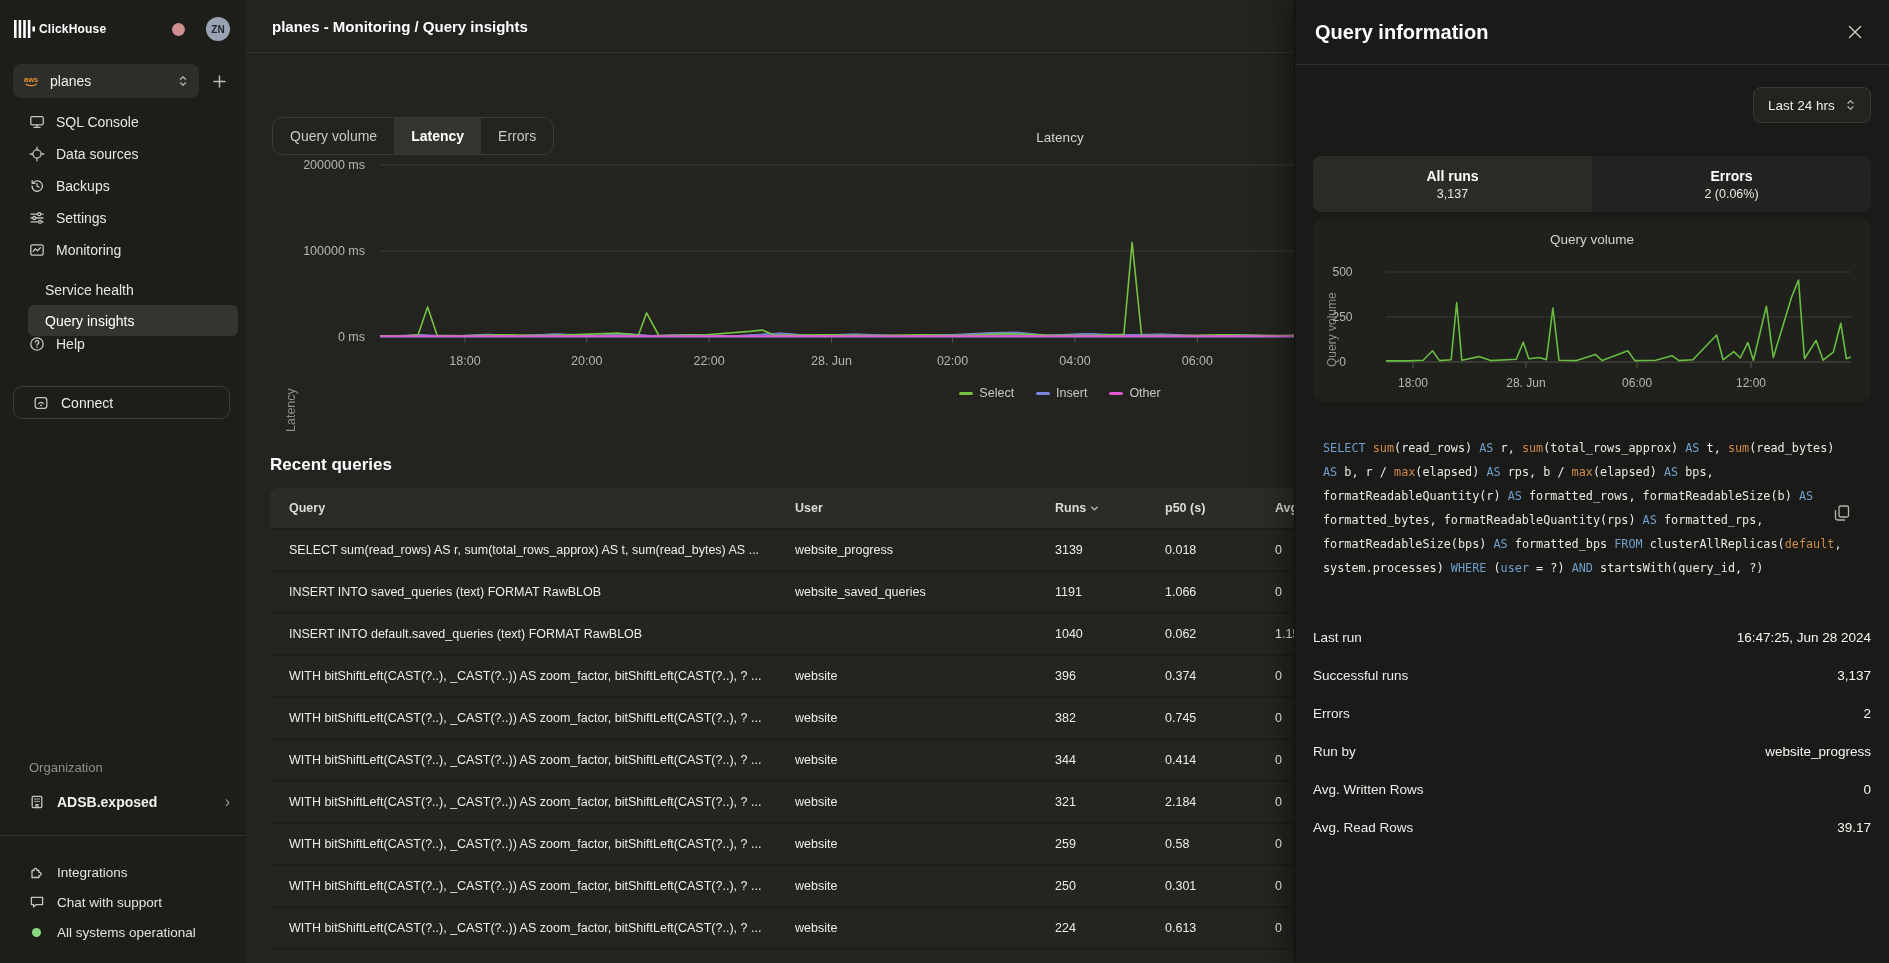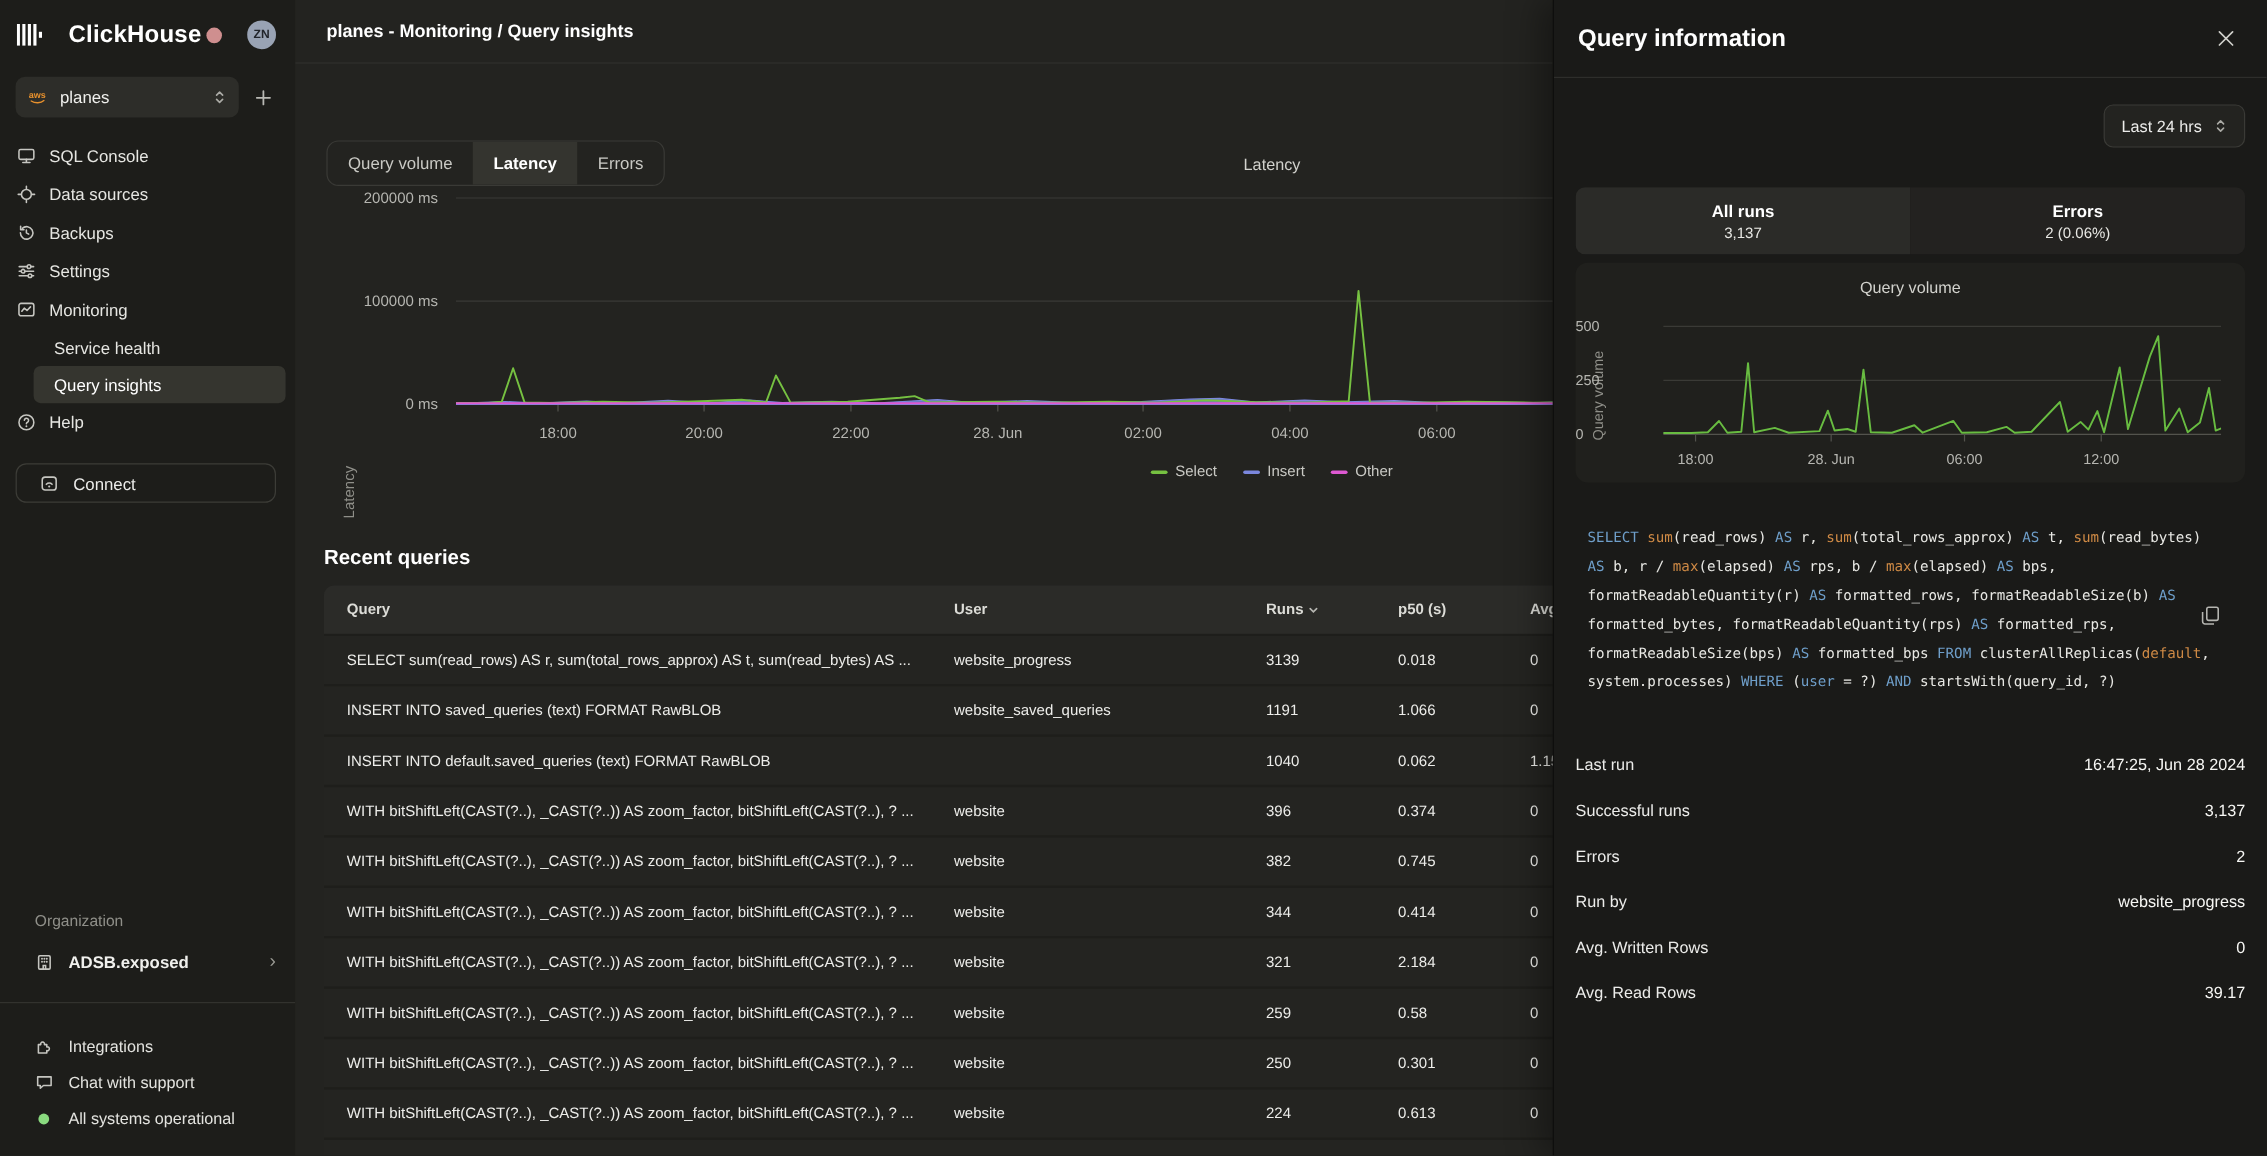--- a/index.html
+++ b/index.html
@@ -5,32 +5,32 @@
   html,body{margin:0;padding:0;}
   body{
     width:1889px;height:963px;position:relative;overflow:hidden;
     background:#232320;color:#ececea;
     font-family:"Liberation Sans",sans-serif;
     -webkit-font-smoothing:antialiased;
   }
   
   .sidebar{position:absolute;left:0;top:0;width:246px;height:963px;background:#1d1d1a;}
   .logo-row{display:flex;align-items:center;height:26px;margin:16px 16px 0 14px;}
-  .brand{font-size:20px;font-weight:700;color:#fff;margin-left:19px;letter-spacing:.2px;}
+  .brand{font-size:12px;font-weight:700;color:#fff;margin-left:1px;letter-spacing:.2px;}
   .notif-dot{width:13px;height:13px;border-radius:50%;background:#cf8f8f;margin-left:auto;margin-right:21px;}
   .avatar{width:24px;height:24px;border-radius:50%;background:#99a3b4;color:#22252b;font-size:10px;font-weight:700;
     display:flex;align-items:center;justify-content:center;}
   .service-row{display:flex;align-items:center;margin:22px 13px 0 13px;height:34px;}
   .service-selector{flex:1;height:34px;background:#2d2d29;border-radius:8px;display:flex;align-items:center;
     padding:0 10px;cursor:pointer;box-sizing:border-box;}
   .service-selector .svc-label{font-size:14px;color:#f0f0ed;margin-left:9px;flex:1;}
   .plus-btn{width:28px;height:28px;margin-left:6px;display:flex;align-items:center;justify-content:center;
     color:#b9b9b4;border-radius:6px;cursor:pointer;}
   .nav{margin-top:16px;}
-  .nav-item{display:flex;align-items:center;height:32px;padding-left:14px;cursor:pointer;color:#e6e6e2;}
+  .nav-item{display:flex;align-items:flex-start;height:32px;padding-left:29px;cursor:pointer;color:#e6e6e2;}
   .nav-item .icon{width:16px;height:16px;display:flex;align-items:center;justify-content:center;}
   .nav-item .lbl{font-size:14px;margin-left:11px;}
   .sub-item{display:flex;align-items:center;height:31px;margin:0 8px 0 28px;padding-left:17px;border-radius:6px;
     cursor:pointer;color:#e6e6e2;font-size:14px;}
   .sub-item.active{background:#35352f;color:#fff;}
   .connect-btn{margin:18px 16px 0 13px;height:31px;border:1px solid #3c3c37;border-radius:9px;display:flex;
     align-items:center;padding-left:19px;cursor:pointer;color:#ececea;}
   .connect-btn .lbl{font-size:14px;margin-left:12px;}
   .sidebar-bottom{position:absolute;left:0;right:0;bottom:0;padding-bottom:16px;}
   .org-label{font-size:13px;color:#8f8f89;margin:0 0 11px 29px;height:16px;}
@@ -78,21 +78,21 @@
     box-sizing:border-box;}
   .dropdown .lbl{font-size:13.5px;color:#ececea;margin-right:10px;}
   .segmented{margin:33px 18px 0 18px;height:56px;display:flex;border-radius:8px;overflow:hidden;}
   .segment{flex:1;display:flex;flex-direction:column;align-items:center;justify-content:center;cursor:pointer;gap:3px;}
   .segment .s-label{font-size:14px;font-weight:600;color:#fff;}
   .segment .s-value{font-size:12.5px;color:#e8e8e4;}
   .segment.active{background:#2b2b28;}
   .segment.inactive{background:#232220;}
   .mini-card{position:relative;margin:7px 18px 0 18px;height:183px;background:#20201d;border-radius:10px;}
   .mini-title{position:absolute;left:0;top:13px;width:100%;text-align:center;font-size:13.5px;color:#d2d2cd;}
-  .mini-ytick{position:absolute;left:0;width:59px;text-align:left;font-size:12px;color:#b6b6b1;}
+  .mini-ytick{position:absolute;left:0;width:59px;text-align:center;font-size:12px;color:#b6b6b1;}
   .mini-xtick{position:absolute;width:60px;text-align:center;font-size:12px;color:#b6b6b1;}
   .p-tabs{margin-top:28px;height:40px;display:flex;border-bottom:1px solid #32322f;}
   .p-tab{flex:1;display:flex;align-items:center;justify-content:center;font-size:13.5px;color:#9c9c97;
     cursor:pointer;position:relative;}
   .p-tab.active{color:#f2f2ee;font-weight:600;}
   .p-tab.active::after{content:"";position:absolute;left:0;right:0;bottom:-1px;height:3px;background:#ece24f;}
   .code{position:relative;margin:34px 0 0 0;padding:0 46px 0 28px;font-family:"DejaVu Sans Mono",monospace;
     font-size:11.8px;line-height:24px;white-space:nowrap;}
   .code .kw{color:#6f9fca;}
   .code .fn{color:#cf8a45;}

